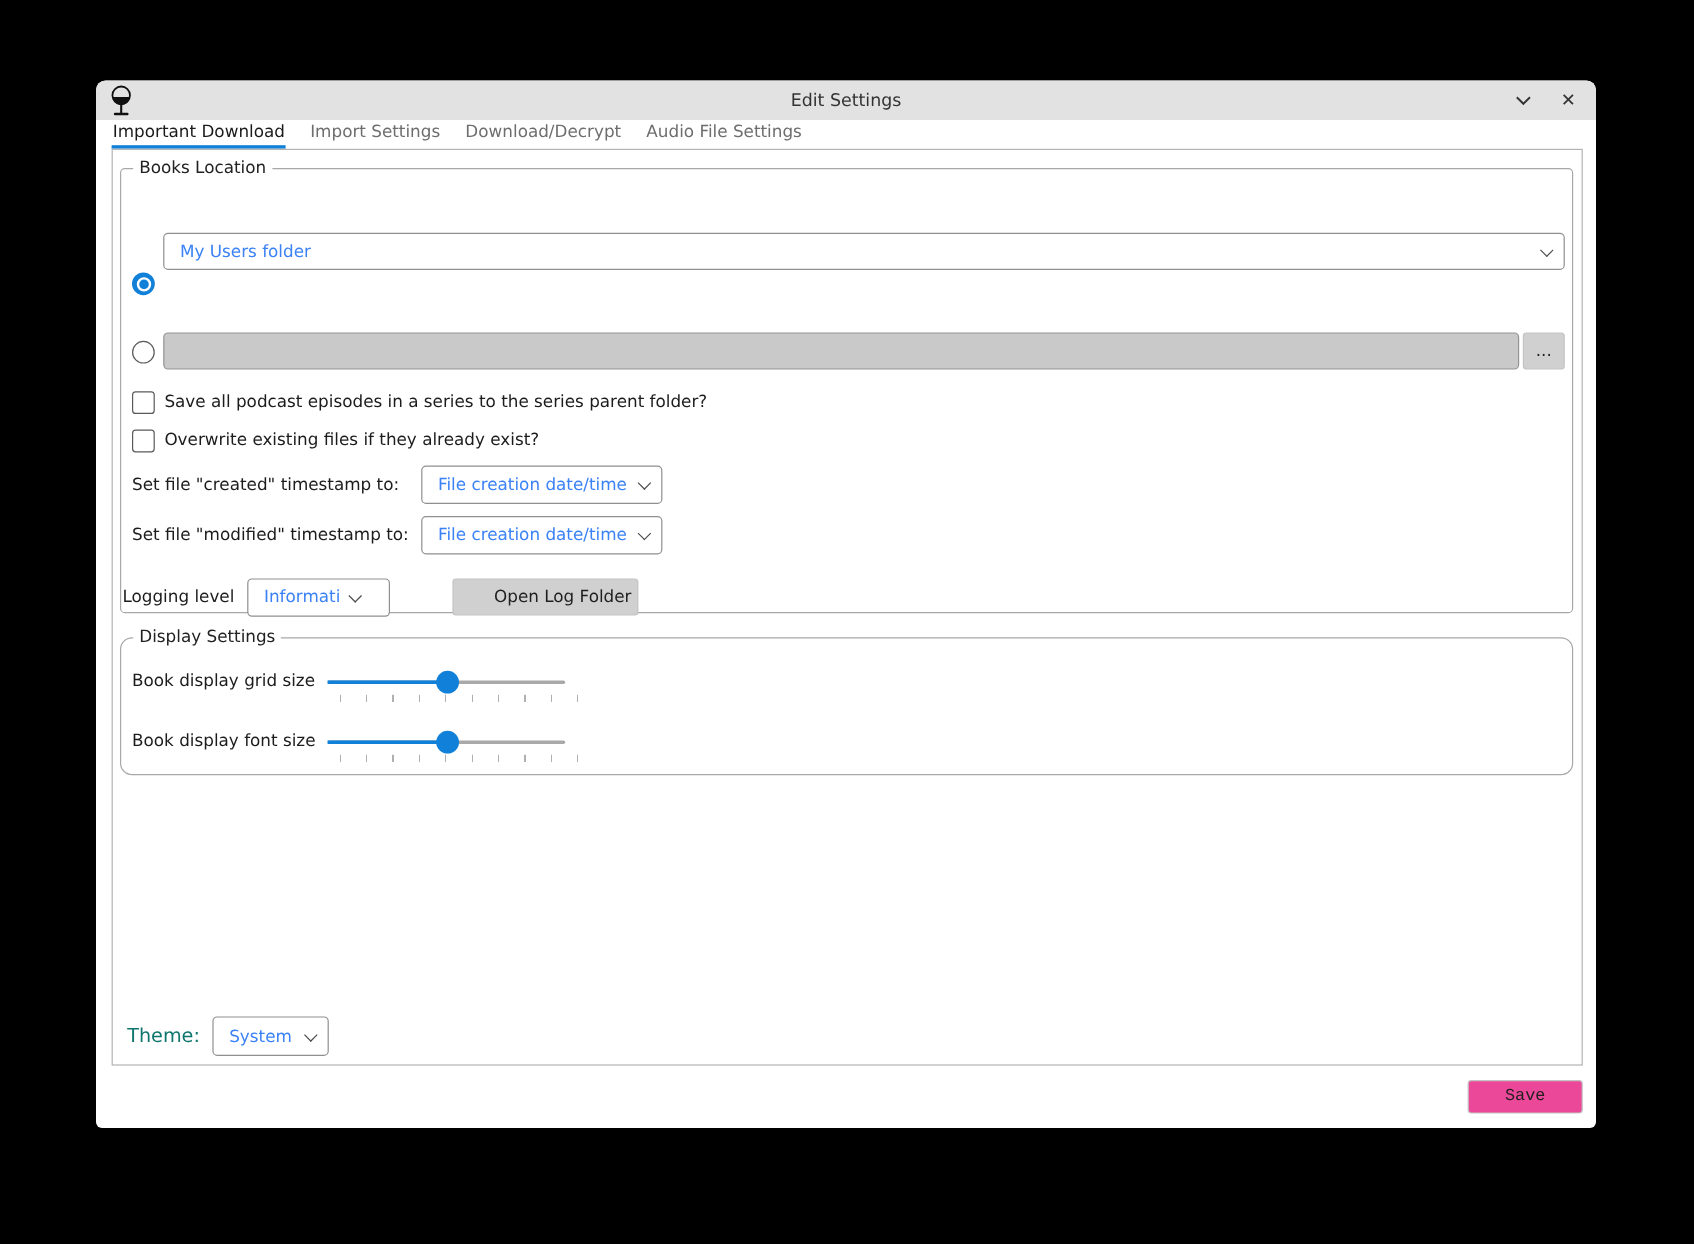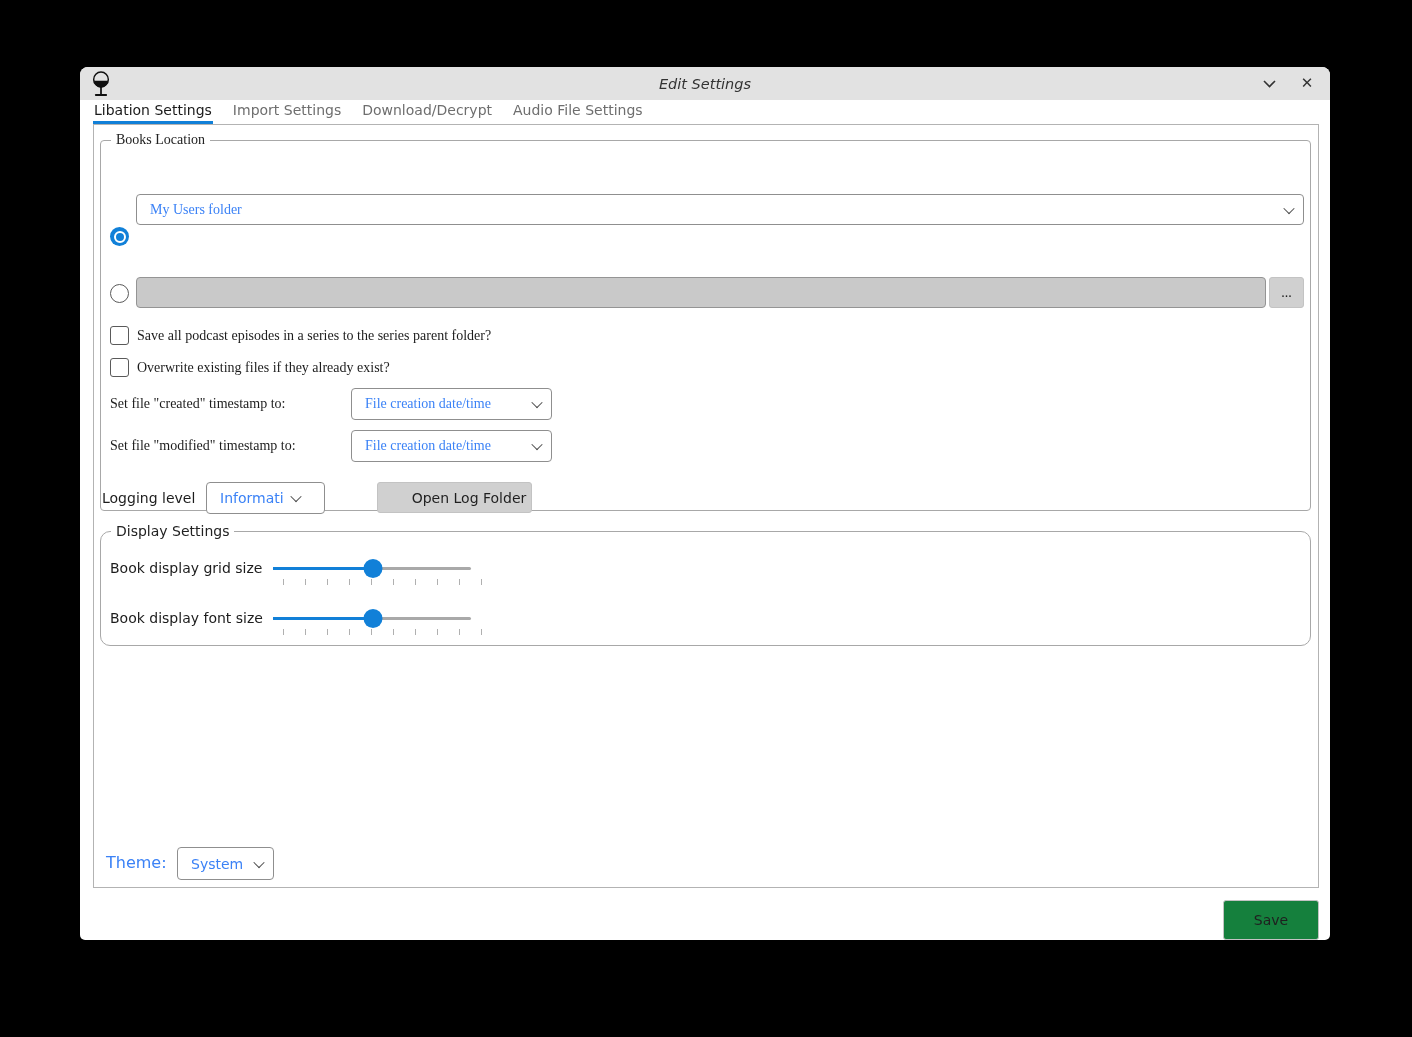--- a/index.html
+++ b/index.html
@@ -2,37 +2,37 @@
 <html style="--accent: #1180d8;"><head>
 <meta charset="utf-8">
 <style>
   * { margin:0; padding:0; box-sizing:border-box; }
   html,body { width:1412px; height:1037px; background:#000; font-family:"DejaVu Sans","Liberation Sans",sans-serif; }
   .window { position:absolute; left:80px; top:67px; width:1250px; height:873px; background:#fff; border-radius:8px 8px 5px 5px; overflow:hidden; }
 
   
   .titlebar { position:relative; height:33px; background:#e2e2e2; display:flex; align-items:center; }
   .app-icon { position:absolute; left:10px; top:3px; width:22px; height:28px; }
-  .title { position:absolute; left:0; right:0; text-align:center; font-size:14.5px; color:#333;font-style:italic; }
+  .title { position:absolute; left:0; right:0; text-align:center; font-size:14.5px; color:#333; }
   .win-controls { position:absolute; right:14px; top:0; height:33px; display:flex; align-items:center; gap:20px; }
   .win-btn { width:18px; height:18px; display:flex; align-items:center; justify-content:center; cursor:default; }
   .close-glyph { font-size:15px; color:#333; line-height:1; }
 
   
   .tabbar { height:24px; background:#fff; display:flex; gap:19px; padding-left:13px; }
   .tab { font-size:14px; color:#6e6e6e; padding:2px 1px 0 1px; border-bottom:3px solid transparent; white-space:nowrap; }
   .tab.active { color:#1a1a1a; border-bottom-color:var(--accent); }
 
   
   .panel { position:absolute; left:13px; top:57px; width:1226px; height:764px; border:1px solid #b3b3b3; background:#fff; }
 
   .group { position:absolute; border:1px solid #a8a8a8; border-radius:4px; }
   .legend { position:absolute; top:-9px; left:10px; background:#fff; padding:0 5px; font-size:14px; color:#222; }
 
-  .g-books { left:6px; top:15px; width:1211px; height:371px;font-family:Liberation Serif, serif; }
+  .g-books { left:6px; top:15px; width:1211px; height:371px; }
   .g-display { left:6px; top:406px; width:1211px; height:115px;border-radius:10px; }
 
   .desc { position:absolute; left:13px; top:22px; font-size:14px; color:#1c1c1c; }
 
   .combo { position:absolute; background:#fff; border:1px solid #8f8f8f; border-radius:4px; display:flex; align-items:center; padding:0 10px 0 13px; font-size:14px; color:#3b82f6; }
   .combo .val { flex:1; white-space:nowrap; overflow:hidden; }
   .chev { width:8px; height:8px; border-right:1.6px solid #4c4c4c; border-bottom:1.6px solid #4c4c4c; transform:rotate(45deg) translate(-1px,-1px); flex:none; margin-left:8px; }
 
   .tfield { position:absolute; background:#c9c9c9; border:1px solid #949494; border-radius:4px; display:flex; align-items:center; padding:0 12px; font-size:14px; color:#111; }
 
@@ -46,21 +46,21 @@
   .flabel { position:absolute; font-size:14px; color:#1c1c1c; }
 
   .btn { position:absolute; background:#d0d0d0; border:1px solid #c3c3c3; border-radius:3px; display:flex; align-items:center; justify-content:center; font-size:14px; color:#1f1f1f; }
 
   .slider { position:absolute; height:19px; }
   .slider .track { position:absolute; left:0; right:0; top:8px; height:3px; background:#a9a9a9; border-radius:2px; }
   .slider .fill { position:absolute; left:0; top:8px; height:3px; width:var(--p); background:var(--accent); }
   .slider .thumb { position:absolute; top:0; left:var(--p); transform:translateX(-50%); width:19px; height:19px; border-radius:50%; background:var(--accent); }
   .ticks { position:absolute; width:200px; height:6px; background:repeating-linear-gradient(to right,#b0b0b0 0 1px,transparent 1px 22px); }
 
-  .theme-label { position:absolute; font-size:16px; color:#3b82f6; }
+  .theme-label { position:absolute; font-size:16px; color:#0f766e; }
 </style>
 </head>
 <body>
 
 <div class="window">
 
   <div class="titlebar">
     <svg class="app-icon" viewBox="0 0 24 30">
       <circle cx="12" cy="10" r="8" fill="none" stroke="#101010" stroke-width="1.6"></circle>
       <path d="M4.4 11.5 a 7.6 7.6 0 0 0 15.2 0 z" fill="#101010"></path>
@@ -74,21 +74,21 @@
             <polyline points="1,1 6.5,6.5 12,1" fill="none" stroke="#333" stroke-width="1.6"></polyline>
           </svg>
       </div>
       <div class="win-btn">
         <span class="close-glyph">✕</span>
       </div>
     </div>
   </div>
 
   <div class="tabbar">
-    <div class="tab active">Libation Settings</div>
+    <div class="tab active">Important Download</div>
     <div class="tab">Import Settings</div>
     <div class="tab">Download/Decrypt</div>
     <div class="tab">Audio File Settings</div>
   </div>
 
   <div class="panel">
 
     <div class="group g-books">
       <div class="legend">Books Location</div>
 
@@ -152,15 +152,15 @@
 
     </div>
 
     <div class="theme-label" style="left:12px; top:728px;">Theme:</div>
     <div class="combo" style="left:83px; top:722px; width:97px; height:33px;">
       <span class="val">System</span>
       <span class="chev"></span>
     </div>
   </div>
 
-  <div class="btn" style="left:1143px; top:833px; width:96px; height:40px; background:#15803d;">Save</div>
+  <div class="btn" style="left:1143px; top:833px; width:96px; height:28px; background:#ec4899;font-family:Liberation Mono, monospace;">Save</div>
 
 </div>
 
 </body></html>

